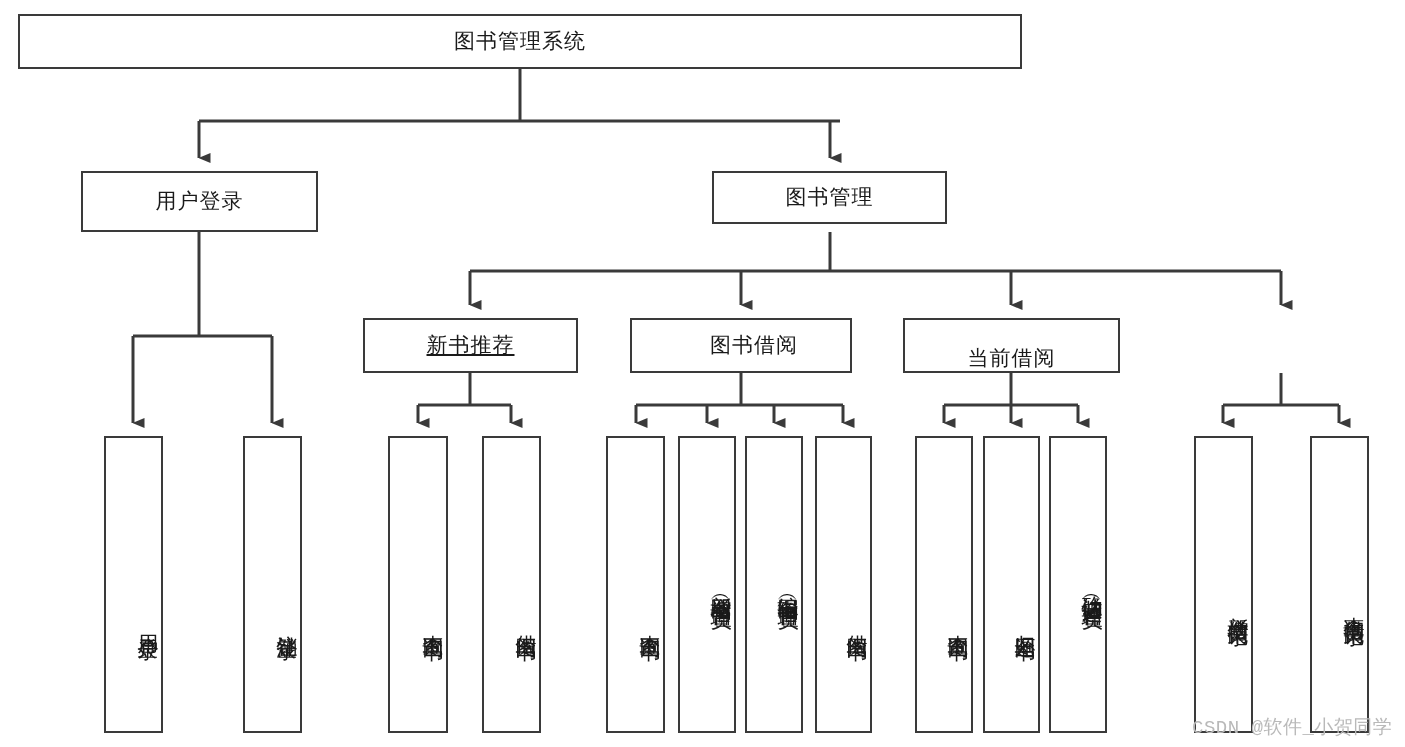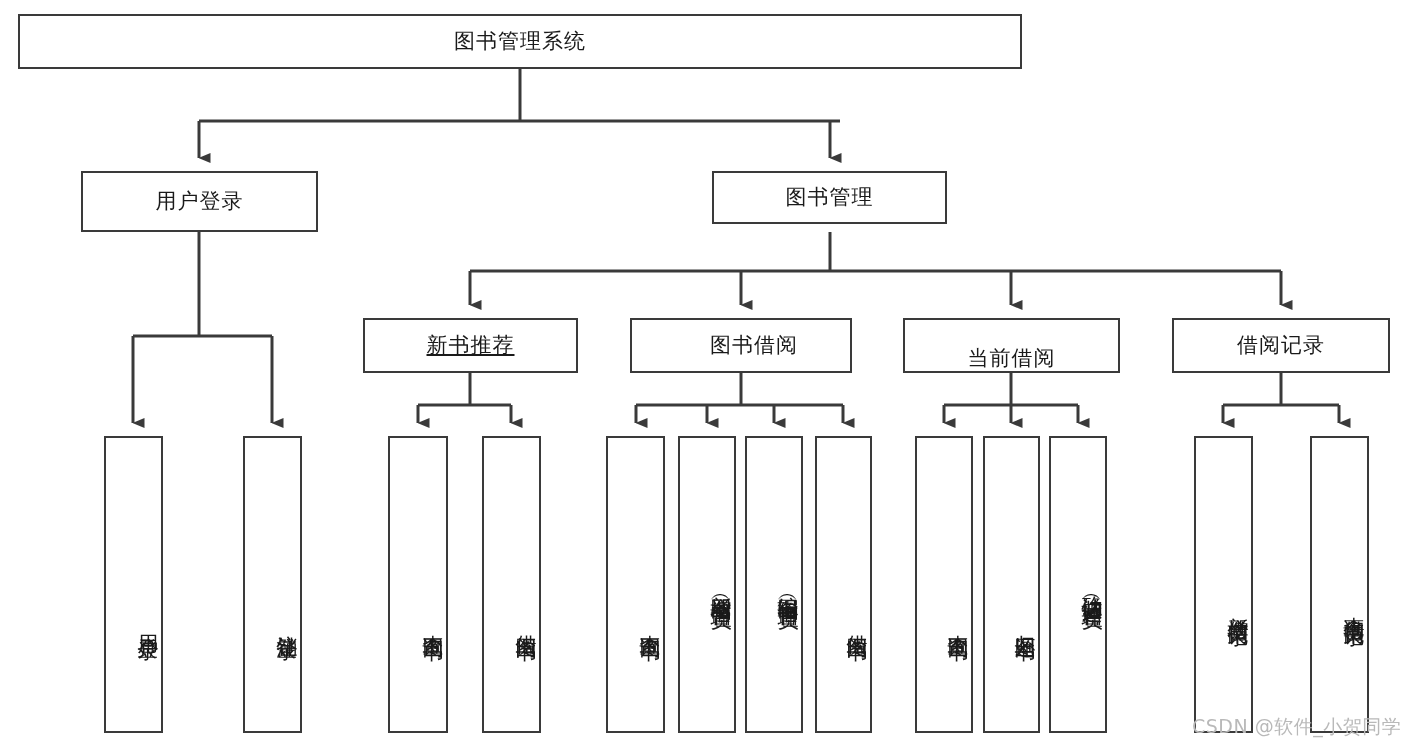--- a/index.html
+++ b/index.html
@@ -54,20 +54,21 @@
     align-items: flex-start;
   }
   .watermark {
     position: absolute;
     left: 1192px;
     top: 714px;
     font-size: 19px;
     color: #b9b9b9;
     white-space: nowrap;
     letter-spacing: 0.5px;
+    font-family: Liberation Mono, monospace;
   }
 </style>
 </head>
 <body>
 
 <div id="canvas">
 
   <svg id="wires" viewBox="0 0 1405 747">
     <defs>
       <marker id="arrow" viewBox="0 0 10 12" refX="5" refY="11.5" markerWidth="10" markerHeight="12" orient="auto-start-reverse" markerUnits="userSpaceOnUse">
@@ -131,23 +132,20 @@
 
   <div class="node h" style="left:363px; top:318px; width:215px; height:55px;text-decoration:underline;">
     <span>新书推荐</span>
   </div>
   <div class="node h" style="left:630px; top:318px; width:222px; height:55px;padding-left:26px;">
     <span>图书借阅</span>
   </div>
   <div class="node h" style="left:903px; top:318px; width:217px; height:55px;align-items:flex-end;">
     <span>当前借阅</span>
   </div>
-  <div class="node h" style="left:1172px; top:318px; width:218px; height:55px;">
-    <span>借阅记录</span>
-  </div>
 
   <div class="node v" style="left:104px; top:436px; width:59px; height:297px; padding-top:74px;">
     <span>用户登录</span>
   </div>
   <div class="node v" style="left:243px; top:436px; width:59px; height:297px; padding-top:74px;">
     <span>注销登录</span>
   </div>
 
   <div class="node v" style="left:388px; top:436px; width:60px; height:297px; padding-top:74px;">
     <span>查询图书</span>

